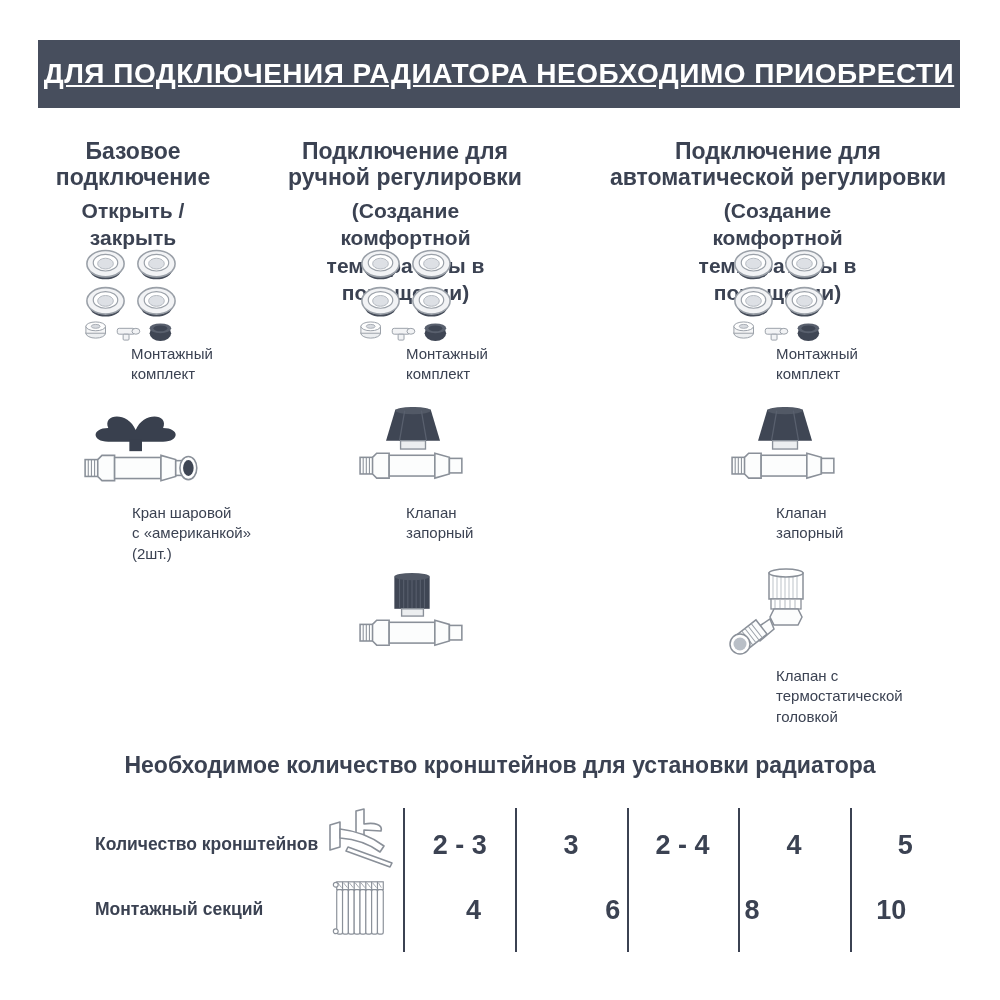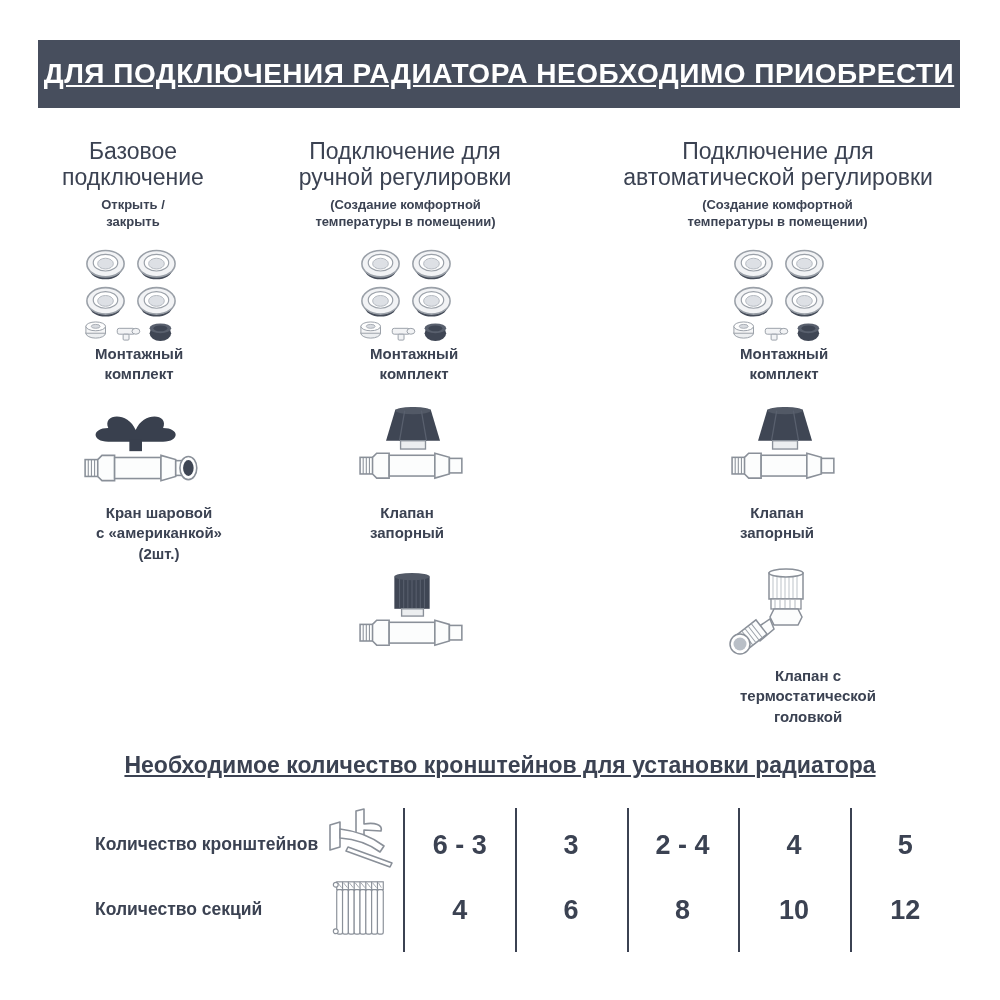--- a/index.html
+++ b/index.html
@@ -2,23 +2,23 @@
 <html><head>
 <meta charset="utf-8">
 <style>
   html,body{margin:0;padding:0;background:#ffffff;}
   .page{position:relative;width:1000px;height:1000px;background:#ffffff;overflow:hidden;
         font-family:"Liberation Sans", sans-serif;color:#3b4252;}
   .abs{position:absolute;}
   .banner{position:absolute;left:38px;top:40px;width:922px;height:68px;background:#474e5d;
           display:flex;align-items:center;justify-content:center;}
   .banner h1{margin:4px;color:#ffffff;font-size:28px;font-weight:bold;letter-spacing:.5px;white-space:nowrap;text-decoration:underline;}
-  .col-title{font-size:23px;font-weight:normal;text-align:center;line-height:1.13;white-space:pre-line;}
-  .col-subtitle{font-size:13px;font-weight:bold;text-align:center;line-height:1.3;white-space:pre-line;}
-  .item-label{font-size:15px;font-weight:bold;line-height:1.35;white-space:pre-line;text-align:center;}
+  .col-title{font-size:23px;font-weight:bold;text-align:center;line-height:1.13;white-space:pre-line;}
+  .col-subtitle{font-size:21px;font-weight:bold;text-align:center;line-height:1.3;white-space:pre-line;}
+  .item-label{font-size:15px;font-weight:normal;line-height:1.35;white-space:pre-line;text-align:left;margin-left:36px;}
   .section-title{left:0;right:0;text-align:center;font-size:23px;font-weight:bold;}
   .row-label{font-size:17.5px;font-weight:bold;white-space:nowrap;text-align:right;}
   .divider{width:2px;height:144px;background:#3b4252;top:808px;}
   .values-row{left:404px;width:557px;height:40px;display:flex;}
   .values-row .cell{flex:1;text-align:center;font-size:27px;font-weight:bold;line-height:40px;}
   svg{display:block;}
 </style>
 </head>
 <body>
 
@@ -176,46 +176,45 @@
     </svg>
   <div class="abs item-label" style="left:740px;top:503px;">Клапан
 запорный</div>
   <svg class="abs" style="left:728px;top:567px;" width="100" height="94" viewBox="0 0 100 94">
       <use href="#sym-thermo-valve"></use>
     </svg>
   <div class="abs item-label" style="left:740px;top:666px;">Клапан с
 термостатической
 головкой</div>
 
-  <div class="abs section-title" style="top:752px;text-decoration:underline;">Необходимое количество кронштейнов для установки радиатора</div>
+  <div class="abs section-title" style="top:752px;">Необходимое количество кронштейнов для установки радиатора</div>
 
   <div class="abs row-label" style="left:95px;top:834px;">Количество кронштейнов</div>
-  <div class="abs row-label" style="left:95px;top:899px;">Количество секций</div>
+  <div class="abs row-label" style="left:95px;top:899px;">Монтажный секций</div>
 
   <svg class="abs" style="left:322px;top:806px;" width="74" height="66" viewBox="0 0 72 66">
       <use href="#sym-bracket"></use>
     </svg>
   <svg class="abs" style="left:330px;top:876px;" width="60" height="64" viewBox="0 0 58 66">
       <use href="#sym-radiator"></use>
     </svg>
 
   <div class="abs divider" style="left:403px;"></div>
   <div class="abs divider" style="left:515px;"></div>
   <div class="abs divider" style="left:627px;"></div>
   <div class="abs divider" style="left:738px;"></div>
   <div class="abs divider" style="left:850px;"></div>
 
   <div class="abs values-row" style="top:825px;">
-    <div class="cell">6 - 3</div>
+    <div class="cell">2 - 3</div>
     <div class="cell">3</div>
     <div class="cell">2 - 4</div>
     <div class="cell">4</div>
     <div class="cell">5</div>
   </div>
   <div class="abs values-row" style="top:890px;">
     <div class="cell">4</div>
     <div class="cell">6</div>
     <div class="cell">8</div>
     <div class="cell">10</div>
-    <div class="cell">12</div>
   </div>
 
 </div>
 
 </body></html>

